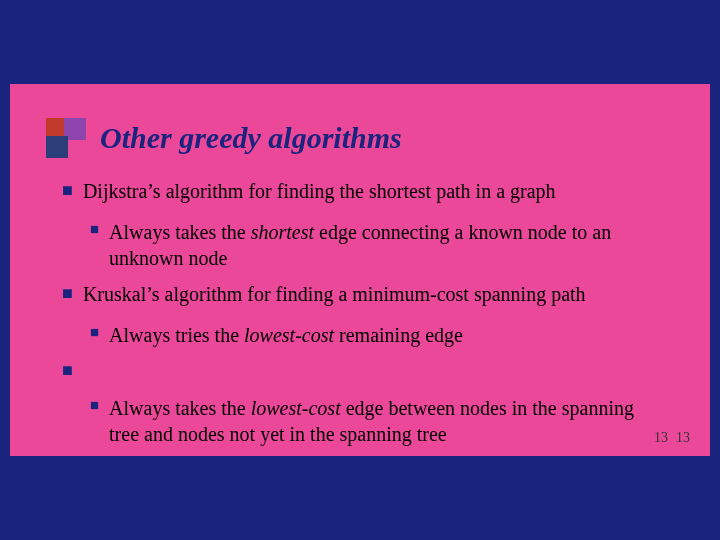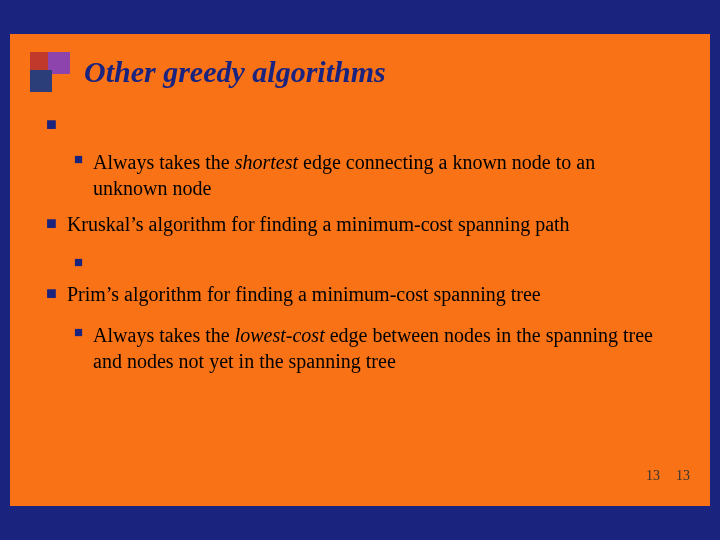--- a/index.html
+++ b/index.html
@@ -9,24 +9,24 @@
       height: 540px;
       background: #1a237e;
       display: flex;
       align-items: center;
       justify-content: center;
       font-family: 'Times New Roman', Times, serif;
     }
 
     .slide {
       width: 700px;
-      height: 472px;
-      background: #f97316;
+      height: 372px;
+      background: #ec4899;
       position: relative;
-      padding: 0;
+      padding: 16px;
       overflow: hidden;
     }
 
     .header {
       display: flex;
       align-items: center;
       padding: 18px 30px 10px 20px;
       border-bottom: none;
     }
 
@@ -117,24 +117,24 @@
       color: #000;
       line-height: 1.3;
     }
 
     .italic {
       font-style: italic;
     }
 
     .slide-footer {
       position: absolute;
-      bottom: 22px;
+      bottom: 10px;
       right: 20px;
       display: flex;
-      gap: 16px;
+      gap: 8px;
       align-items: center;
     }
 
     .slide-num {
       font-size: 14px;
       color: #333;
     }
   </style>
 </head>
 <body>
@@ -147,39 +147,42 @@
       <div class="icon-top-right"></div>
       <div class="icon-bottom-left"></div>
     </div>
     <div class="header-title">Other greedy algorithms</div>
   </div>
 
   <div class="content">
 
     <div class="main-bullet">
       <span class="bullet-marker">■</span>
+      <span class="bullet-text">Dijkstra’s algorithm for finding the shortest path in a graph</span>
     </div>
     <div class="sub-bullet">
       <span class="sub-bullet-marker">■</span>
       <span class="sub-bullet-text">
         Always takes the <span class="italic">shortest</span> edge connecting a known node to an unknown node
       </span>
     </div>
 
     <div class="main-bullet">
       <span class="bullet-marker">■</span>
       <span class="bullet-text">Kruskal’s algorithm for finding a minimum-cost spanning path</span>
     </div>
     <div class="sub-bullet">
       <span class="sub-bullet-marker">■</span>
+      <span class="sub-bullet-text">
+        Always tries the <span class="italic">lowest-cost</span> remaining edge
+      </span>
     </div>
 
     <div class="main-bullet">
       <span class="bullet-marker">■</span>
-      <span class="bullet-text">Prim’s algorithm for finding a minimum-cost spanning tree</span>
     </div>
     <div class="sub-bullet">
       <span class="sub-bullet-marker">■</span>
       <span class="sub-bullet-text">
         Always takes the <span class="italic">lowest-cost</span> edge between nodes in the spanning tree and nodes not yet in the spanning tree
       </span>
     </div>
 
   </div>
 

